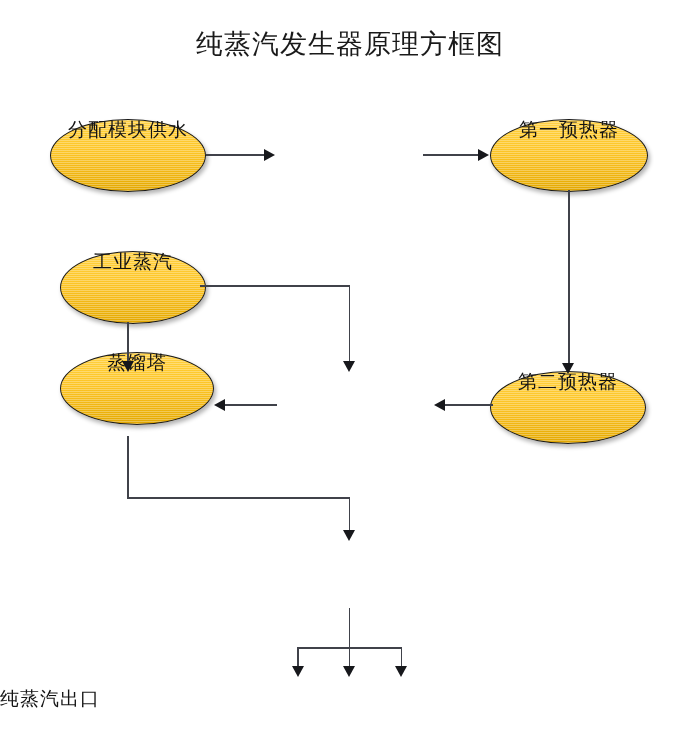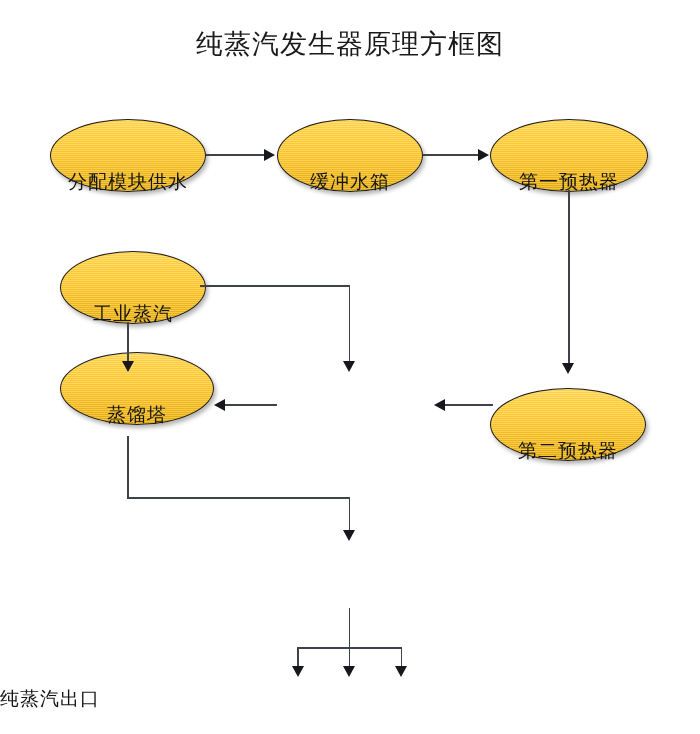--- a/index.html
+++ b/index.html
@@ -27,21 +27,21 @@
     font-size: 27px;
     letter-spacing: 1px;
     color: #1a1a1a;
     font-family: Liberation Mono, monospace;
     font-weight: 400;
     white-space: nowrap;
   }
   .node {
     position: absolute;
     display: flex;
-    align-items: flex-end;
+    align-items: flex-start;
     justify-content: center;
     box-sizing: border-box;
     border-radius: 50%;
     border: 1.6px solid #1b1b1b;
     background:
       repeating-linear-gradient(
         to bottom,
         rgba(255,255,255,0.30) 0px,
         rgba(255,255,255,0.30) 1px,
         rgba(0,0,0,0.00) 1px,
@@ -103,38 +103,35 @@
 <body>
 
 <div id="canvas">
 
   <div id="diagram-title">纯蒸汽发生器原理方框图</div>
 
   <div class="node" style="left:50px; top:119px; width:156px; height:73px;">
     <span class="node-label">分配模块供水</span>
   </div>
 
-  <div class="node" style="left:277px; top:119px; width:146px; height:73px;">
-    <span class="node-label">缓冲水箱</span>
-  </div>
 
   <div class="node" style="left:60px; top:251px; width:146px; height:73px;">
     <span class="node-label">工业蒸汽</span>
   </div>
 
   <div class="node" style="left:490px; top:119px; width:158px; height:73px;">
     <span class="node-label">第一预热器</span>
   </div>
 
   <div class="node" style="left:60px; top:352px; width:154px; height:73px;">
     <span class="node-label">蒸馏塔</span>
   </div>
 
 
-  <div class="node" style="left:490px; top:388px; width:156px; height:73px;">
+  <div class="node" style="left:490px; top:371px; width:156px; height:73px;">
     <span class="node-label">第二预热器</span>
   </div>
 
 
   <div class="edge-line edge-h" style="left:206px; top:154px; width:62px;"></div>
   <div class="arrow arrow-right" style="left:264px; top:148.5px;"></div>
 
   <div class="edge-line edge-h" style="left:423px; top:154px; width:60px;"></div>
   <div class="arrow arrow-right" style="left:478px; top:148.5px;"></div>
 

